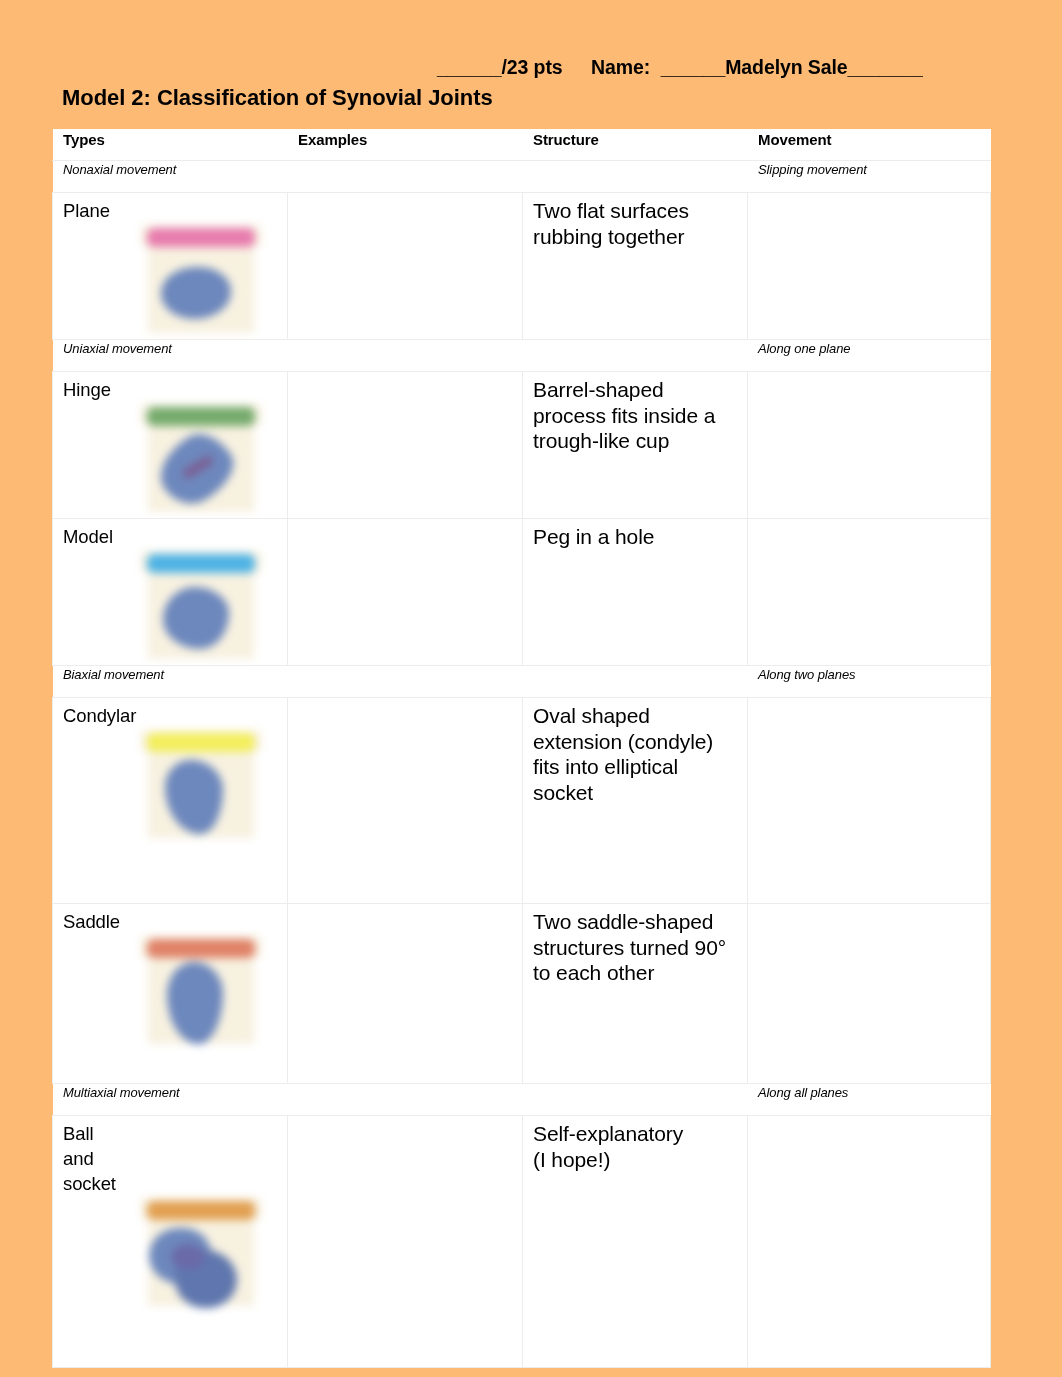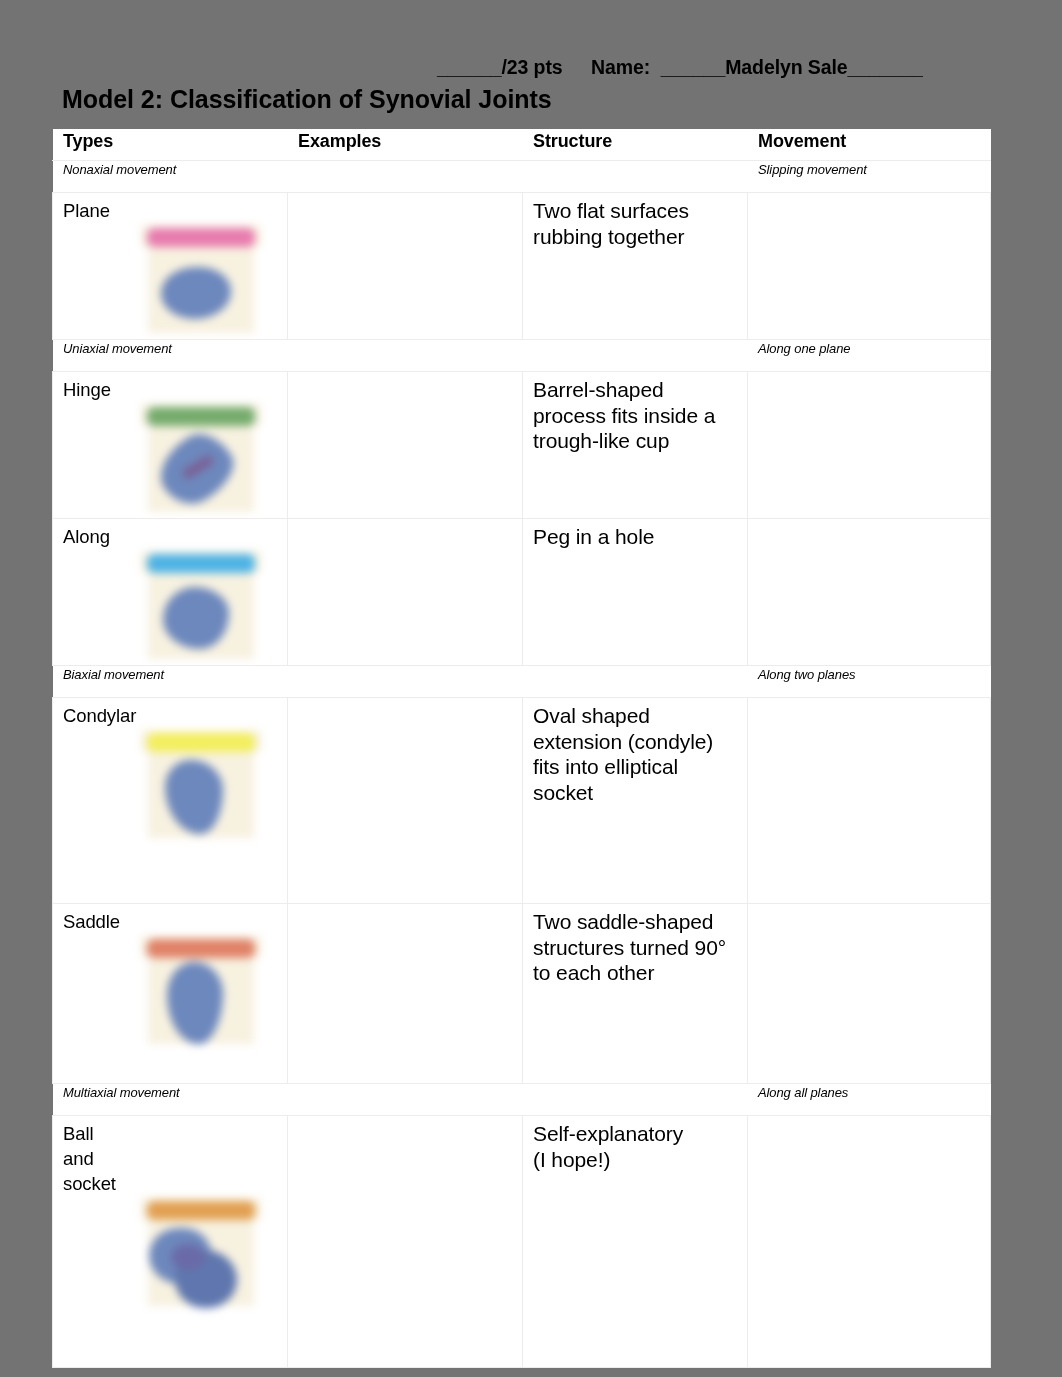--- a/index.html
+++ b/index.html
@@ -13,21 +13,21 @@
     font-family: "Liberation Sans", sans-serif;
     color: #000000;
     position: relative;
     overflow: hidden;
   }
 
   .page {
     position: relative;
     width: 1062px;
     height: 1377px;
-    background: #737373;
+    background: #fdba74;
   }
 
   
   .doc-header {
     position: absolute;
     left: 0;
     top: 56px;
     width: 1062px;
     height: 30px;
     font-size: 19.5px;
@@ -44,21 +44,21 @@
     position: absolute;
     left: 591px;
     top: 0;
     white-space: pre;
   }
 
   .doc-title {
     position: absolute;
     left: 62px;
     top: 85px;
-    font-size: 25px;
+    font-size: 22px;
     font-weight: bold;
     letter-spacing: -0.05px;
   }
 
   
   .joint-table {
     position: absolute;
     left: 52px;
     top: 128px;
     width: 938px;
@@ -74,21 +74,21 @@
     border: 1px solid #ececed;
     vertical-align: top;
     padding: 0;
     background: #ffffff;
   }
 
   
   .hdr-cell {
     height: 29px;
     padding: 2px 0 0 10px !important;
-    font-size: 18px;
+    font-size: 15px;
     font-weight: bold;
     letter-spacing: -0.1px;
     border-left-color: transparent !important;
     border-right-color: transparent !important;
     border-top-color: transparent !important;
   }
 
   
   .grp-cell {
     height: 30px;
@@ -262,21 +262,21 @@
               <div class="edge-l"></div>
               <div class="edge-r"></div>
             </div>
           </td>
           <td class="plain-cell"></td>
           <td class="struct-cell">Barrel-shaped process fits inside a trough-like cup</td>
           <td class="plain-cell"></td>
         </tr>
         <tr style="height: 134px;">
           <td class="type-cell">
-            <span class="type-label">Along</span>
+            <span class="type-label">Model</span>
             <div class="thumb t-pivot">
               <div class="bar" style="background: rgb(79, 179, 228);"></div>
               <div class="blob"></div>
               <div class="edge-l"></div>
               <div class="edge-r"></div>
             </div>
           </td>
           <td class="plain-cell"></td>
           <td class="struct-cell">Peg in a hole</td>
           <td class="plain-cell"></td>

